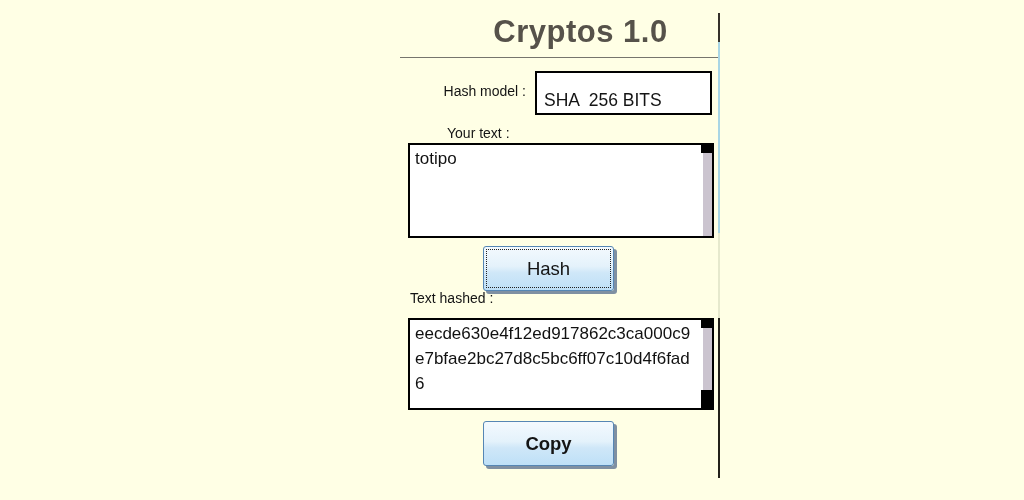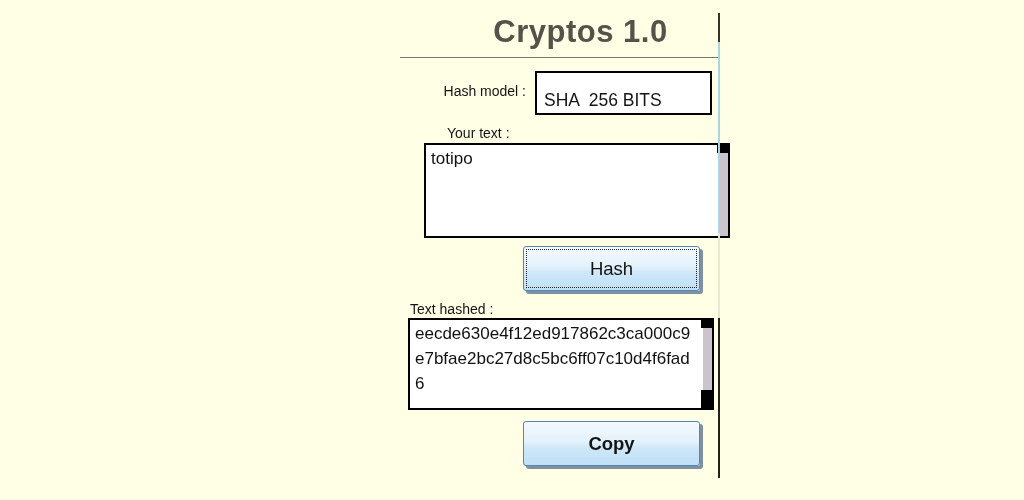--- a/index.html
+++ b/index.html
@@ -20,35 +20,35 @@
   .hr {
     position:absolute; left:400px; top:57px; width:319px; height:1px;
     background: var(--rule, #76756D);
   }
 
   .lbl {
     position:absolute; font-size:14px; color:#141414;
   }
   .hash-model-lbl { left:402px; top:83px; width:124px; text-align:right; }
   .your-text-lbl  { left:410px; top:125px;margin-left:37px; }
-  .text-hashed-lbl{ left:410px; top:301px; }
+  .text-hashed-lbl{ left:410px; top:290px; }
 
   .hash-model-input {
     position:absolute; left:535px; top:71px; width:177px; height:44px;
     box-sizing:border-box; border:2px solid #000; border-radius:0;
     background:#fff; padding:14px 0 0 7px;
     font-family:"Liberation Sans",sans-serif; font-size:17.5px; color:#141414;
     outline:none;
   }
 
   .textbox {
     position:absolute; left:408px; width:306px;
     box-sizing:border-box; border:2px solid #000; background:#fff;
   }
-  .tb1 { top:143px; height:95px;margin-left:16px; }
+  .tb1 { top:143px; height:95px; }
   .tb2 { top:318px; height:92px; }
   .ta {
     position:absolute; top:0; left:0; right:9px; bottom:0;
     width:calc(100% - 9px); height:100%;
     box-sizing:border-box; border:none; resize:none; outline:none;
     background:transparent; padding:1px 4px 0 5px;
     font-family:"Liberation Sans",sans-serif; font-size:17px; line-height:25px;
     color:#111; overflow:hidden; word-break:break-all;
   }
   .scroll-strip {
@@ -59,33 +59,32 @@
   .scroll-strip::before {
     content:""; position:absolute; top:0; left:-2px; right:0; height:8px;
     background:#000;
   }
   .scroll-strip.with-bottom::after {
     content:""; position:absolute; bottom:0; left:-2px; right:0; height:18px;
     background:#000;
   }
 
   .btn {
-    position:absolute; left:483px; width:177px; height:45px;
+    position:absolute; left:483px; width:131px; height:45px;
     box-sizing:border-box;
     border:1px solid var(--button-border, #5586B4);
     border-radius:3px;
     background: linear-gradient(to bottom,
       var(--button-face-top, #F3F9FE) 0%,
       #E4F2FB 45%,
       #CFE7F8 60%,
       var(--button-face-bottom, #BEE0F7) 100%);
     box-shadow: 3px 3px 0 var(--button-shadow, #7F90A2);
     font-family:"Liberation Sans",sans-serif; font-size:18.5px; color:#141414;
     cursor:pointer;
-    margin-left:40px;
   }
   .hash-btn { top:246px; }
   .copy-btn { top:421px;font-weight:bold; }
   .btn.focused { outline:1px dotted #222; outline-offset:-4px; }
 
   .vline {
     position:absolute; left:718px; top:13px; width:2px; height:465px;
     background: linear-gradient(to bottom,
       #35312B 0px, #35312B 29px,
       var(--edge-line-blue, #A9D6E5) 29px, var(--edge-line-blue, #A9D6E5) 220px,

